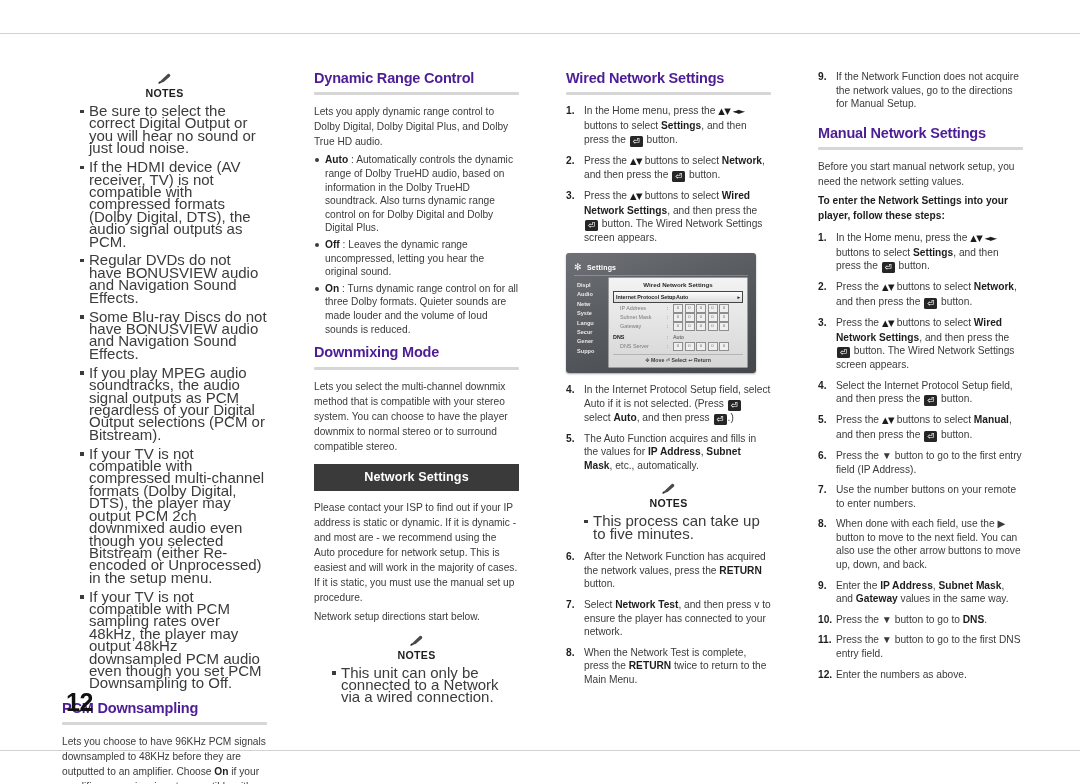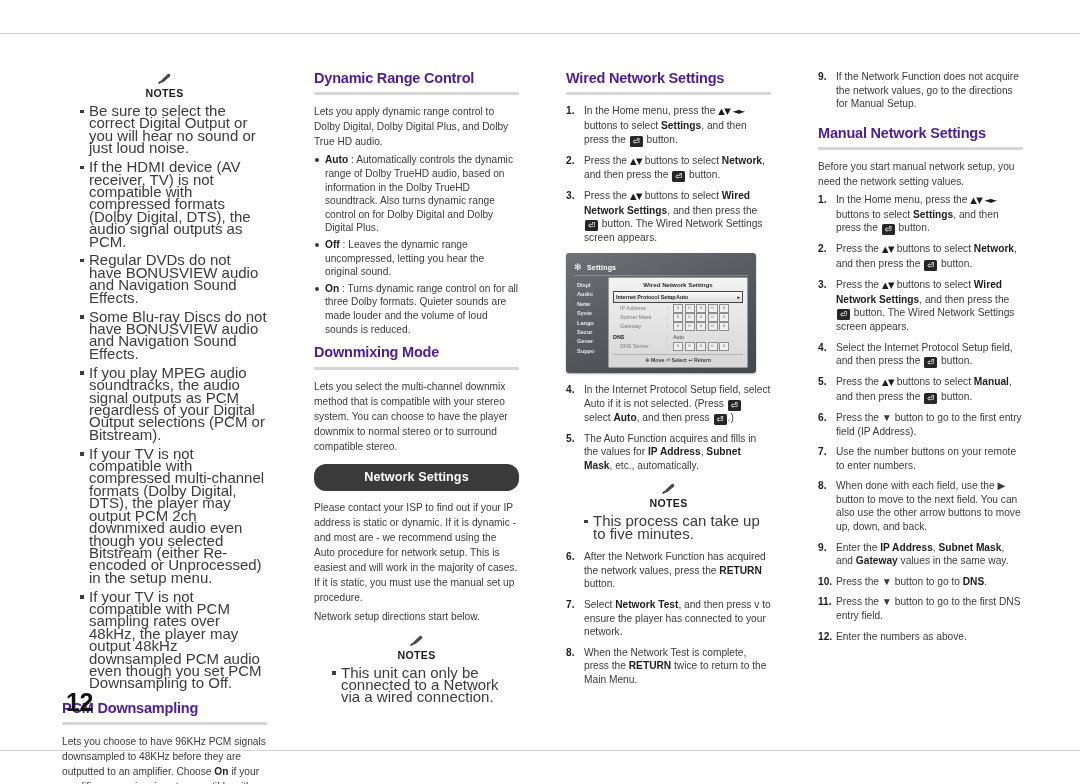--- a/index.html
+++ b/index.html
@@ -172,21 +172,20 @@
   
   .banner {
     background: #3a3a3a;
     color: #ffffff;
     text-align: center;
     font-size: 12.6px;
     font-weight: bold;
     padding: 6px 0 7px 0;
     margin: 10px 0 9px 0;
     letter-spacing: 0.1px;
-    border-radius: 12px;
   }
 
   
   .keyicon {
     display: inline-block;
     background: #262626;
     color: #ffffff;
     width: 13px;
     height: 11px;
     line-height: 11px;
@@ -559,20 +558,21 @@
         <li>
           <span class="num">9.</span>
           <span class="txt">If the Network Function does not acquire the network values, go to the directions for Manual Setup.</span>
         </li>
       </ol>
 
       <h2 class="section" style="margin-top:14px;">Manual Network Settings</h2>
       <div class="hr-head"></div>
 
       <p class="body tight">Before you start manual network setup, you need the network setting values.</p>
+      <p class="body" style="font-weight:bold;color:#1d1d1d;">To enter the Network Settings into your player, follow these steps:</p>
 
       <ol class="steps">
         <li>
           <span class="num">1.</span>
           <span class="txt">In the Home menu, press the <span class="arrows">▲▼ ◄►</span> buttons to select <b>Settings</b>, and then press the <span class="keyicon">⏎</span> button.</span>
         </li>
         <li>
           <span class="num">2.</span>
           <span class="txt">Press the <span class="arrows">▲▼</span> buttons to select <b>Network</b>, and then press the <span class="keyicon">⏎</span> button.</span>
         </li>

